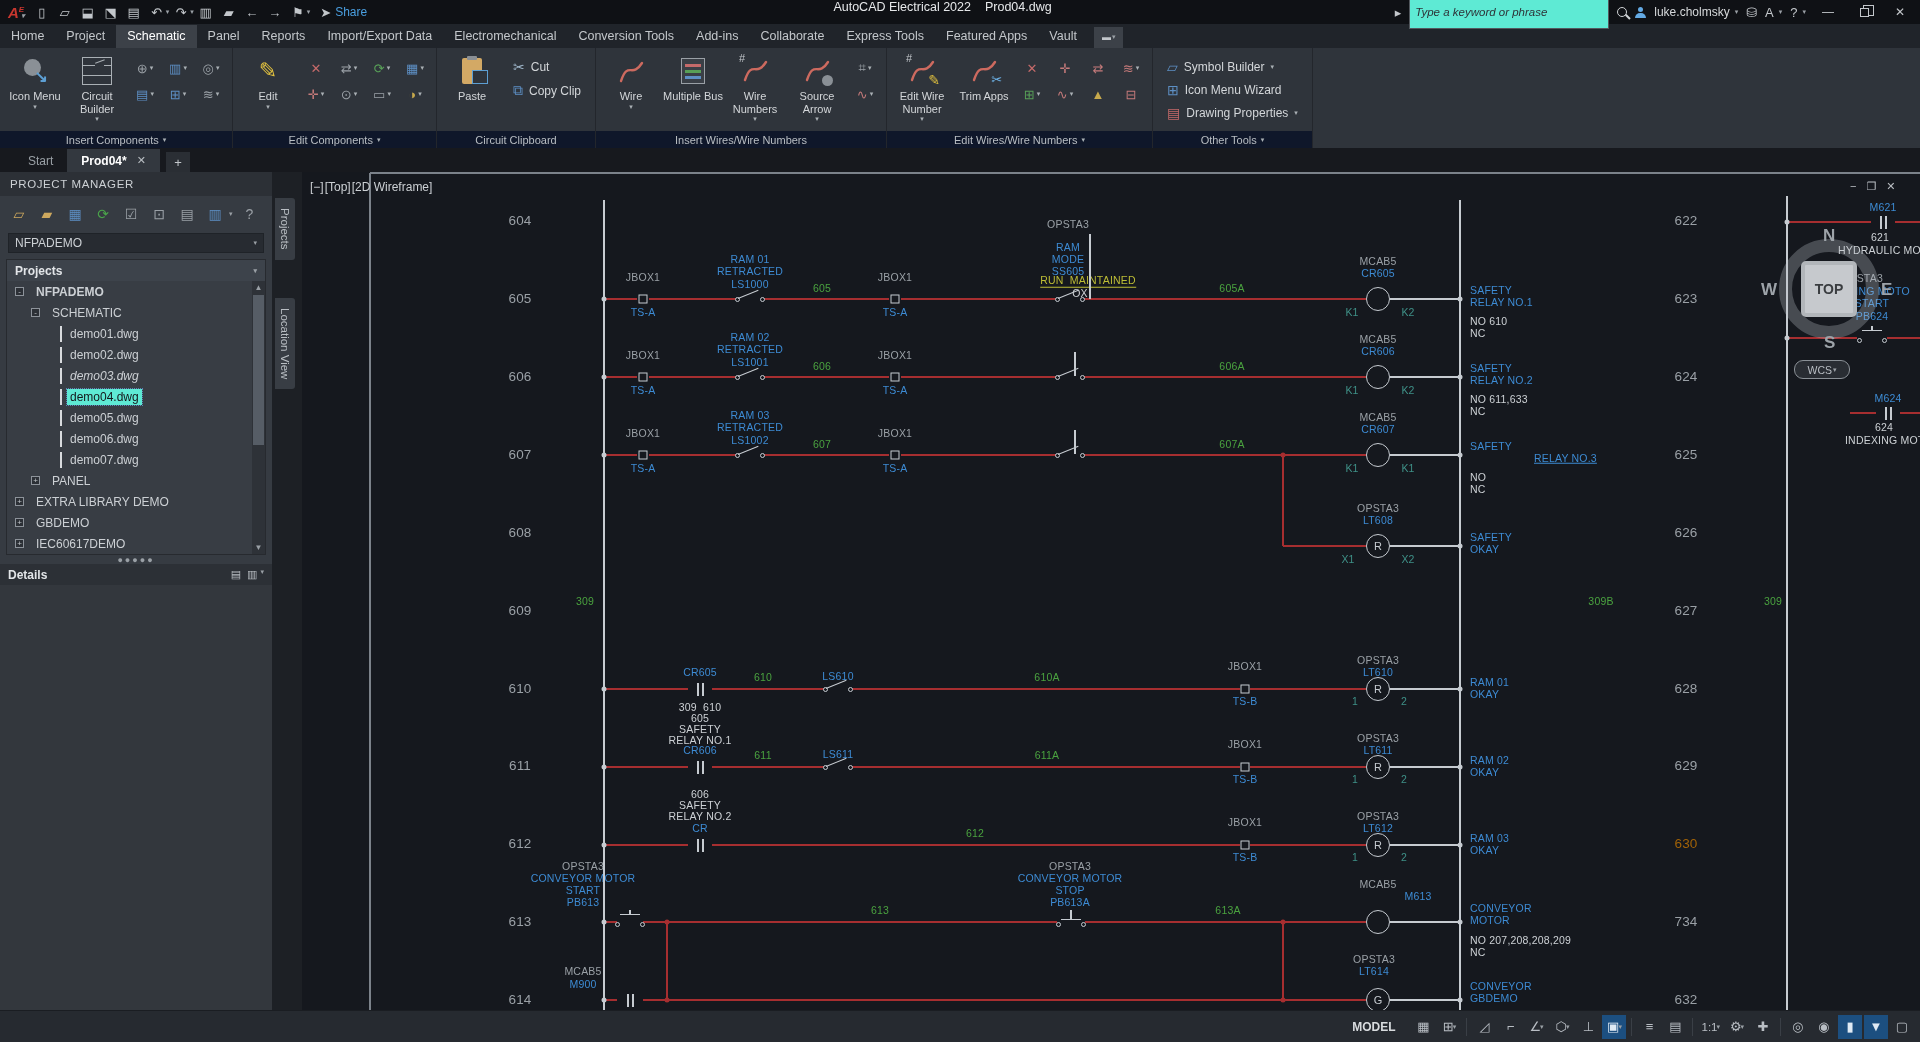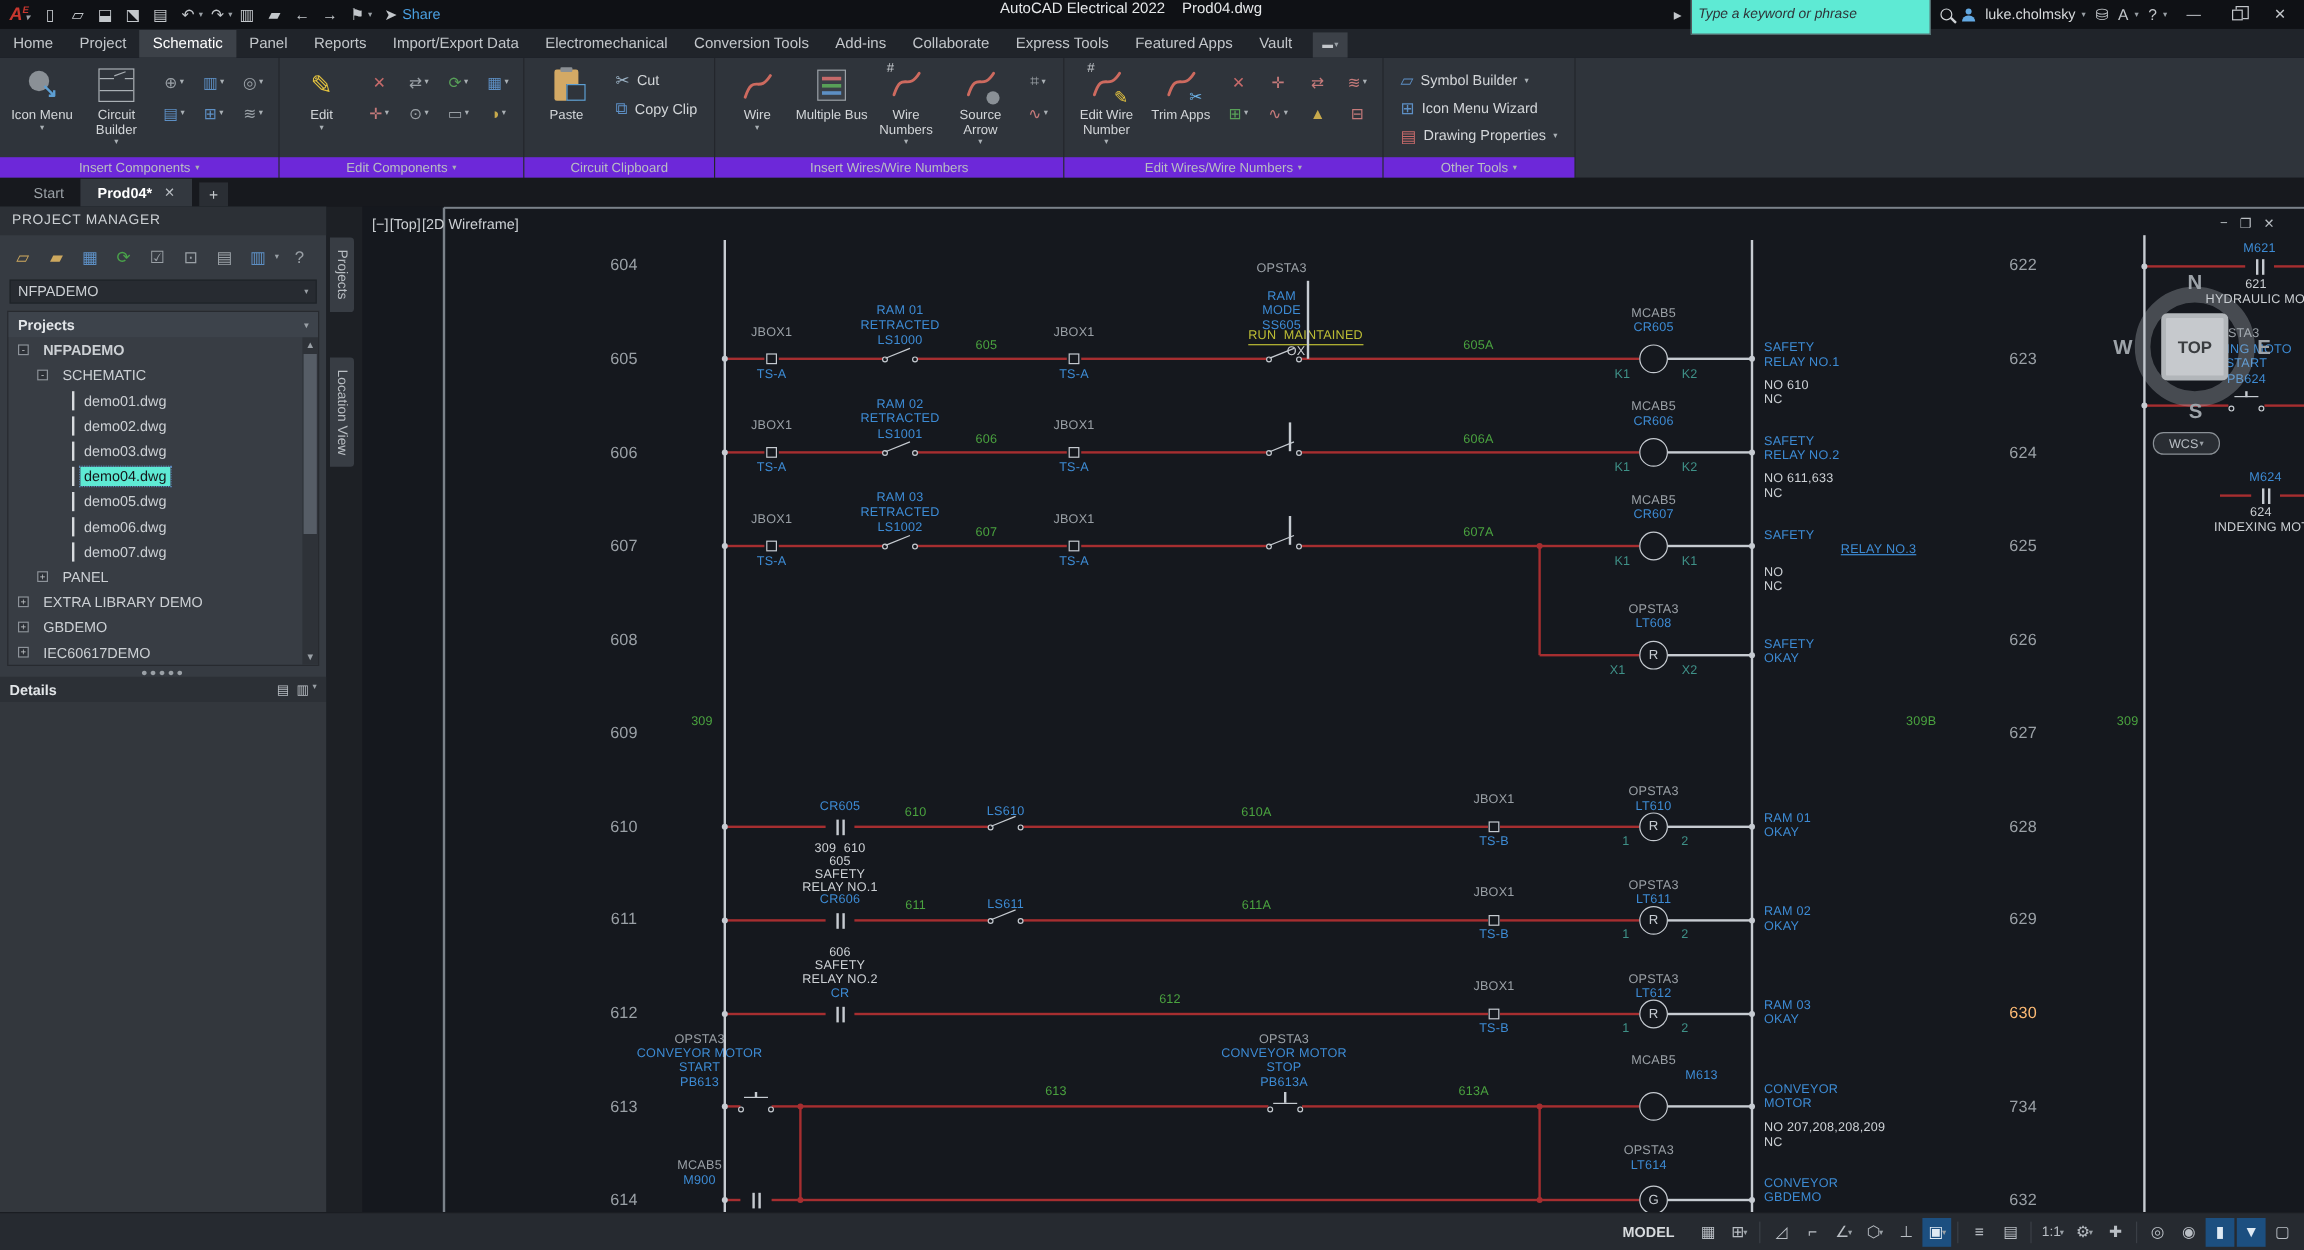--- a/index.html
+++ b/index.html
@@ -29,21 +29,21 @@
 .restore-ic:before{content:"";position:absolute;width:9px;height:9px;border:1px solid #c3c7cb;left:2px;top:-4px;z-index:-1}
 
 #ribbontabs{position:absolute;left:0;top:24px;width:1920px;height:24px;background:#20242a;display:flex;align-items:flex-end;font-size:12.5px;z-index:49}
 .rtab{padding:4px 11px 5px;color:#c3c7cb;cursor:default}
 .rtab.active{background:#3c4148;color:#fff}
 .rtab-extra{margin-left:6px;background:#3c4148;color:#c3c7cb;font-size:9px;padding:5px 8px 6px;display:flex;gap:4px;align-items:center}
 
 #ribbon{position:absolute;left:0;top:48px;width:1920px;height:100px;background:#2f343b;display:flex;z-index:48}
 .rpanel{height:100px;display:flex;flex-direction:column;border-right:1px solid #23262c}
 .rp-body{flex:1;display:flex;align-items:flex-start;padding:3px 4px 0}
-.rp-label{height:17px;background:#6d28d9;color:#b9bec3;font-size:11px;display:flex;align-items:center;justify-content:center;gap:4px;white-space:nowrap}
+.rp-label{height:17px;background:#0f172a;color:#b9bec3;font-size:11px;display:flex;align-items:center;justify-content:center;gap:4px;white-space:nowrap}
 .caret{font-size:7px;color:#aab0b5}
 .bigbtn{width:62px;height:78px;display:flex;flex-direction:column;align-items:center;justify-content:flex-start;padding-top:4px;color:#d3d6d9;font-size:11px;text-align:center;line-height:1.15;cursor:default}
 .bigicon{height:32px;display:flex;align-items:center;justify-content:center;margin-bottom:3px}
 .smallgrid{display:grid;grid-auto-flow:column;grid-template-rows:repeat(2,24px);gap:2px 3px;margin:6px 2px 0}
 .sbtn{width:30px;height:22px;display:flex;align-items:center;justify-content:center;gap:2px;font-size:13px;cursor:default}
 .rowbtns{display:flex;flex-direction:column;gap:3px;margin:6px 4px 0}
 .rowbtn{display:flex;align-items:center;gap:6px;font-size:12px;color:#d3d6d9;padding:2px 6px;white-space:nowrap}
 .clipboard{width:20px;height:26px;background:#d3a965;border-radius:2px;position:relative}
 .clipboard:before{content:"";position:absolute;width:10px;height:4px;background:#8a8f94;left:5px;top:-2px;border-radius:1px}
 .clipboard:after{content:"";position:absolute;width:14px;height:12px;border:1.4px solid #5d9fd3;background:#2f343b;left:10px;top:12px}
@@ -493,21 +493,21 @@
           <div class="trow" style="padding-left: 40px;">
             <span style="width: 13px; flex: 0 0 auto;"></span>
             <span class="tico"><span class="ico-dwg"></span></span>
             <span class="tlabel">demo01.dwg</span>
           </div>
           <div class="trow" style="padding-left: 40px;">
             <span style="width: 13px; flex: 0 0 auto;"></span>
             <span class="tico"><span class="ico-dwg"></span></span>
             <span class="tlabel">demo02.dwg</span>
           </div>
-          <div class="trow" style="padding-left: 40px;">
+          <div class="trow" style="padding-left: 40px; font-style: italic;">
             <span style="width: 13px; flex: 0 0 auto;"></span>
             <span class="tico"><span class="ico-dwg"></span></span>
             <span class="tlabel">demo03.dwg</span>
           </div>
           <div class="trow sel" style="padding-left: 40px;">
             <span style="width: 13px; flex: 0 0 auto;"></span>
             <span class="tico"><span class="ico-dwg"></span></span>
             <span class="tlabel">demo04.dwg</span>
           </div>
           <div class="trow" style="padding-left: 40px;">
@@ -592,21 +592,21 @@
       <div class="dtext big" style="left: 218px; top: 750px; color: rgb(154, 160, 166);">613</div>
       <div class="dtext big" style="left: 218px; top: 828px; color: rgb(154, 160, 166);">614</div>
       <div class="dtext big" style="left: 1384px; top: 49px; color: rgb(154, 160, 166);">622</div>
       <div class="dtext big" style="left: 1384px; top: 127px; color: rgb(154, 160, 166);">623</div>
       <div class="dtext big" style="left: 1384px; top: 205px; color: rgb(154, 160, 166);">624</div>
       <div class="dtext big" style="left: 1384px; top: 283px; color: rgb(154, 160, 166);">625</div>
       <div class="dtext big" style="left: 1384px; top: 361px; color: rgb(154, 160, 166);">626</div>
       <div class="dtext big" style="left: 1384px; top: 439px; color: rgb(154, 160, 166);">627</div>
       <div class="dtext big" style="left: 1384px; top: 517px; color: rgb(154, 160, 166);">628</div>
       <div class="dtext big" style="left: 1384px; top: 594px; color: rgb(154, 160, 166);">629</div>
-      <div class="dtext big" style="left: 1384px; top: 672px; color: #fdba74;">630</div>
+      <div class="dtext big" style="left: 1384px; top: 672px; color: #a16207;">630</div>
       <div class="dtext big" style="left: 1384px; top: 750px; color: rgb(154, 160, 166);">734</div>
       <div class="dtext big" style="left: 1384px; top: 828px; color: rgb(154, 160, 166);">632</div>
       <div class="dtext" style="left: 283px; top: 429px; color: rgb(74, 162, 63);">309</div>
       <div class="dtext" style="left: 1299px; top: 429px; color: rgb(74, 162, 63);">309B</div>
       <div class="dtext" style="left: 1471px; top: 429px; color: rgb(74, 162, 63);">309</div>
       <div class="dtext" style="left: 520px; top: 116px; color: rgb(74, 162, 63);">605</div>
       <div class="dtext" style="left: 930px; top: 116px; color: rgb(74, 162, 63);">605A</div>
       <div class="dtext" style="left: 520px; top: 194px; color: rgb(74, 162, 63);">606</div>
       <div class="dtext" style="left: 930px; top: 194px; color: rgb(74, 162, 63);">606A</div>
       <div class="dtext" style="left: 520px; top: 272px; color: rgb(74, 162, 63);">607</div>

